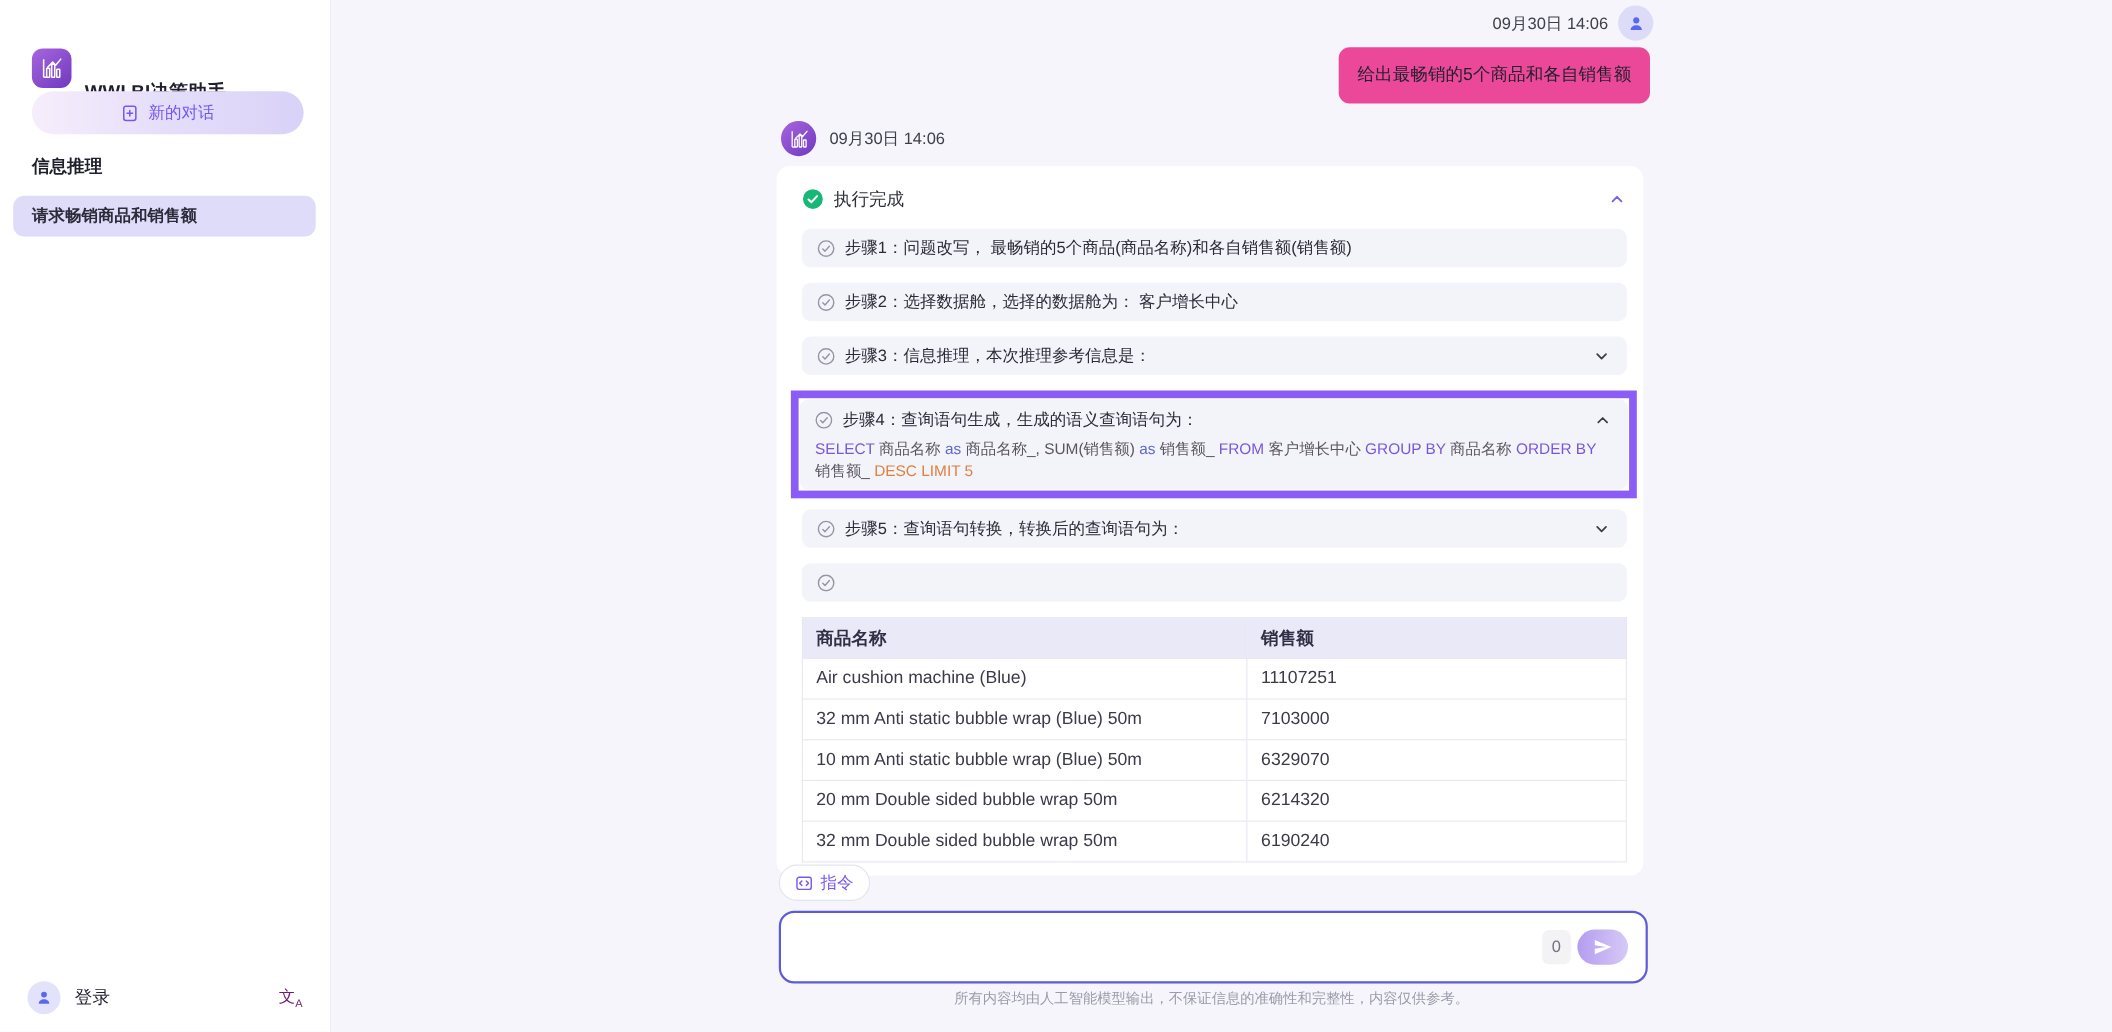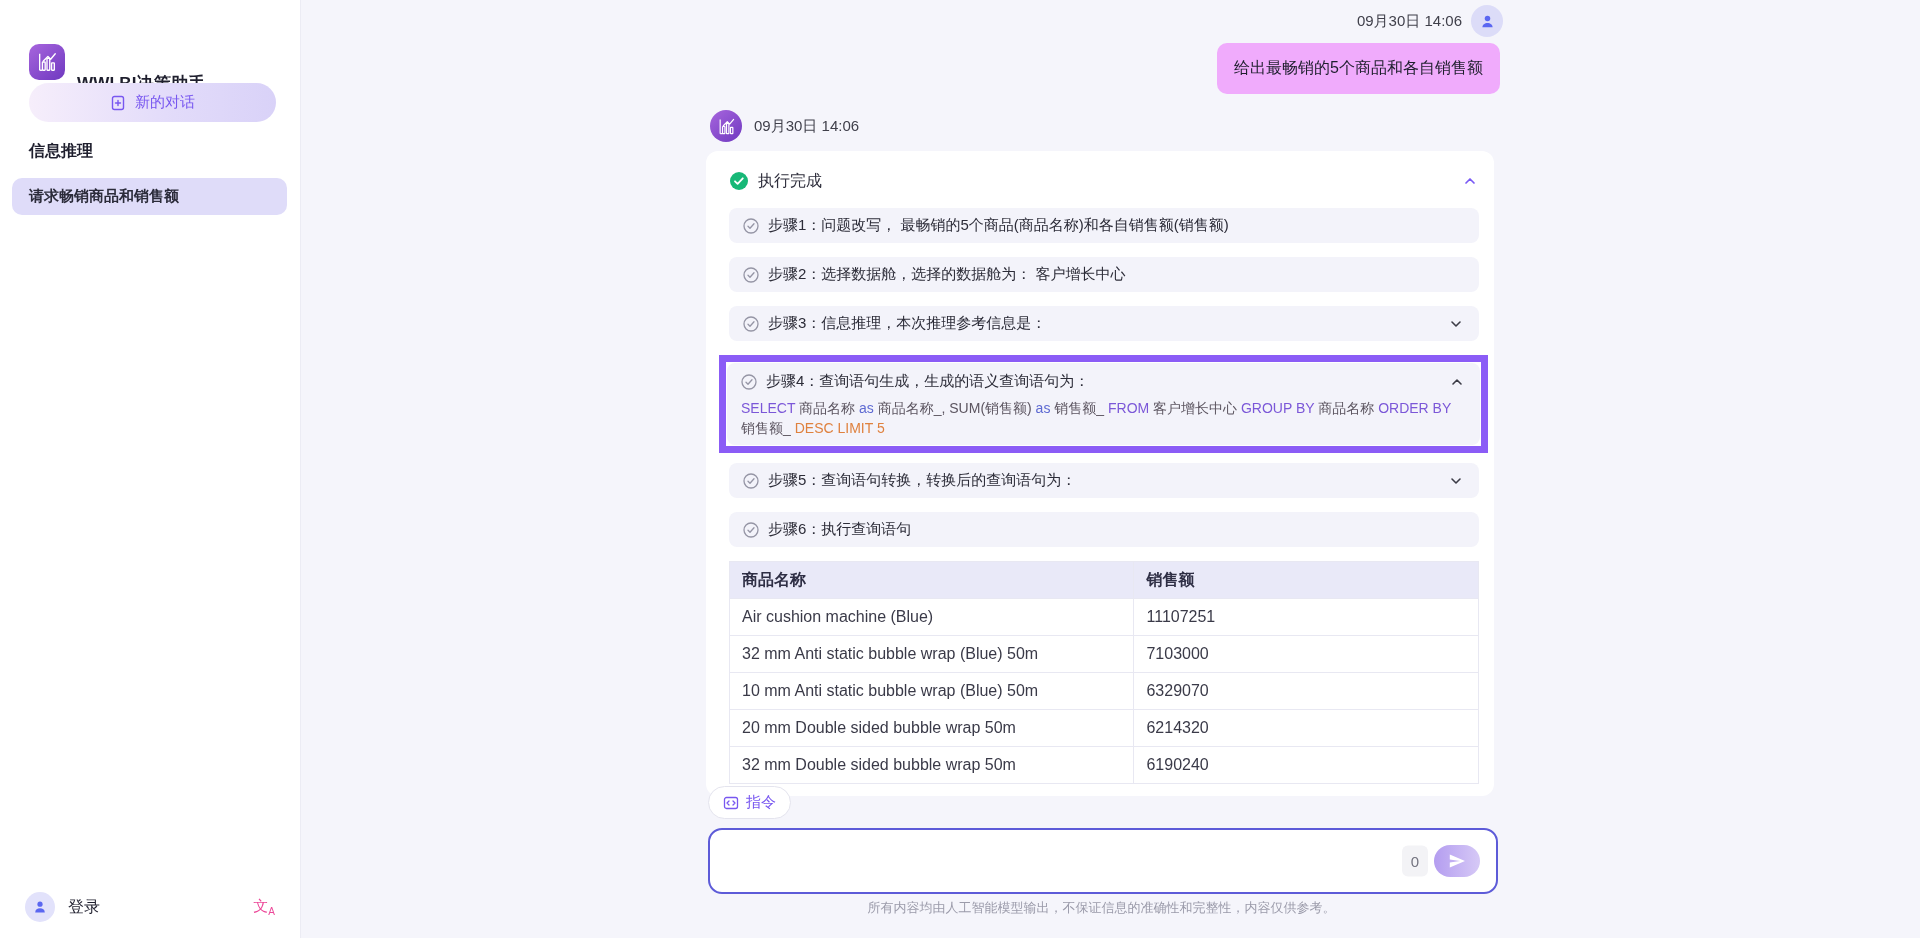--- a/index.html
+++ b/index.html
@@ -31,31 +31,31 @@
                   display:flex; align-items:center; padding-left:17px;
                   font-size:15px; color:#2b2b3a; cursor:pointer; margin-bottom:8px;
                   white-space:nowrap; overflow:hidden; }
   .sidebar-footer { position:absolute; left:0; right:0; bottom:16px;
                     display:flex; align-items:center; padding:0 25px; }
   .avatar { border-radius:50%; background:#e2e2fb; display:flex;
             align-items:center; justify-content:center; flex:none; }
   .avatar.small { width:30px; height:30px; }
   .login { display:flex; align-items:center; gap:13px; font-size:16px;
            color:#1f1f2e; cursor:pointer; flex:1; }
-  .lang { font-size:15px; color:#ec4899; cursor:pointer; }
+  .lang { font-size:15px; color:#701a75; cursor:pointer; }
   .lang sub { font-size:10px; }
 
   
   .main { flex:1; position:relative; background:#f5f5fb; height:100%; }
   .topbar { position:absolute; top:5px; right:417px; display:flex;
             align-items:center; gap:9px; }
   .time { font-size:15px; color:#3f3f4a; }
   .avatar.round { width:32px; height:32px; background:#dcdcf8; cursor:pointer; }
   .user-bubble { position:absolute; top:43px; right:420px; max-width:560px;
-                 background:#f0abfc; border-radius:10px; padding:15px 17px;
+                 background:#ec4899; border-radius:10px; padding:15px 17px;
                  font-size:16px; color:#1f1f2e; }
   .assist-meta { position:absolute; left:409px; top:110px; display:flex;
                  align-items:center; gap:12px; }
   .avatar.bot { width:32px; height:32px;
                 background:linear-gradient(140deg,#a765dd,#6f39c0); }
 
   .card { position:absolute; left:405px; top:151px; width:788px;
           background:#fff; border-radius:12px; padding:13px 15px 12px 23px; }
   .card-header { display:flex; align-items:center; gap:9px; height:34px;
                  margin-bottom:10px; }
@@ -265,21 +265,20 @@
               </svg>
             </span>
           </div>
           <div class="step-row">
             <span class="step-icon">
               <svg width="16" height="16" viewBox="0 0 16 16">
                 <circle cx="8" cy="8" r="7" fill="none" stroke="#9595a5" stroke-width="1.3"></circle>
                 <path d="M5 8.3l2 2 4-4.5" fill="none" stroke="#9595a5" stroke-width="1.3" stroke-linecap="round" stroke-linejoin="round"></path>
               </svg>
             </span>
-            <span class="step-label">步骤6：执行查询语句</span>
           </div>
         </div>
 
       <table class="result">
         <colgroup>
             <col class="col-name">
             <col>
           </colgroup>
         <thead>
             <tr id="result-head">

